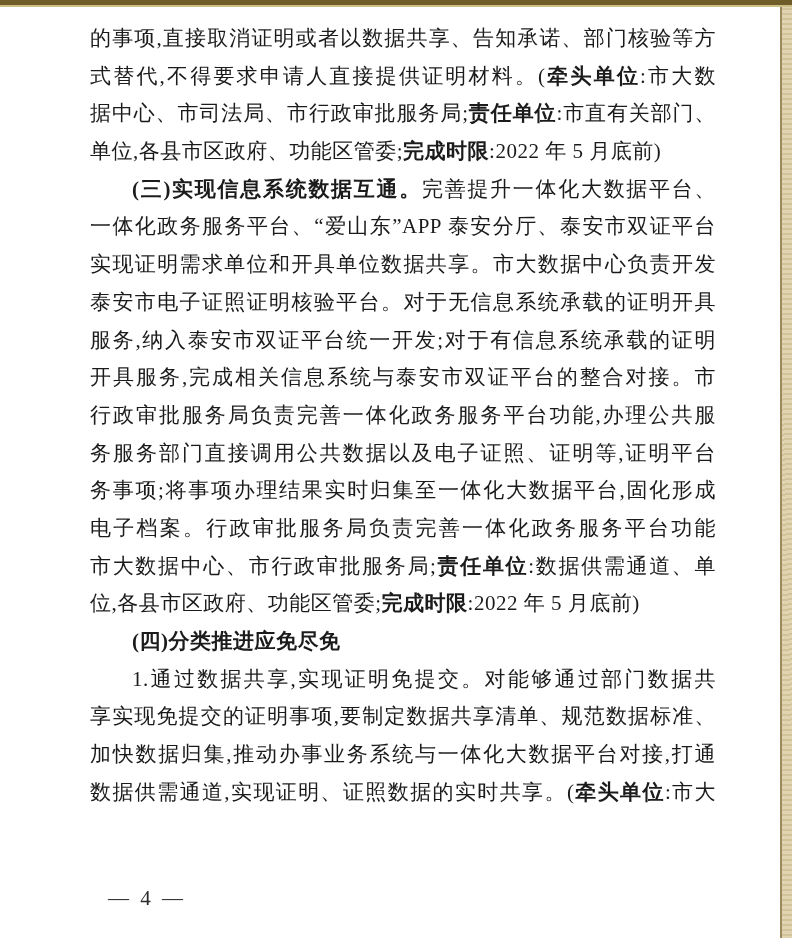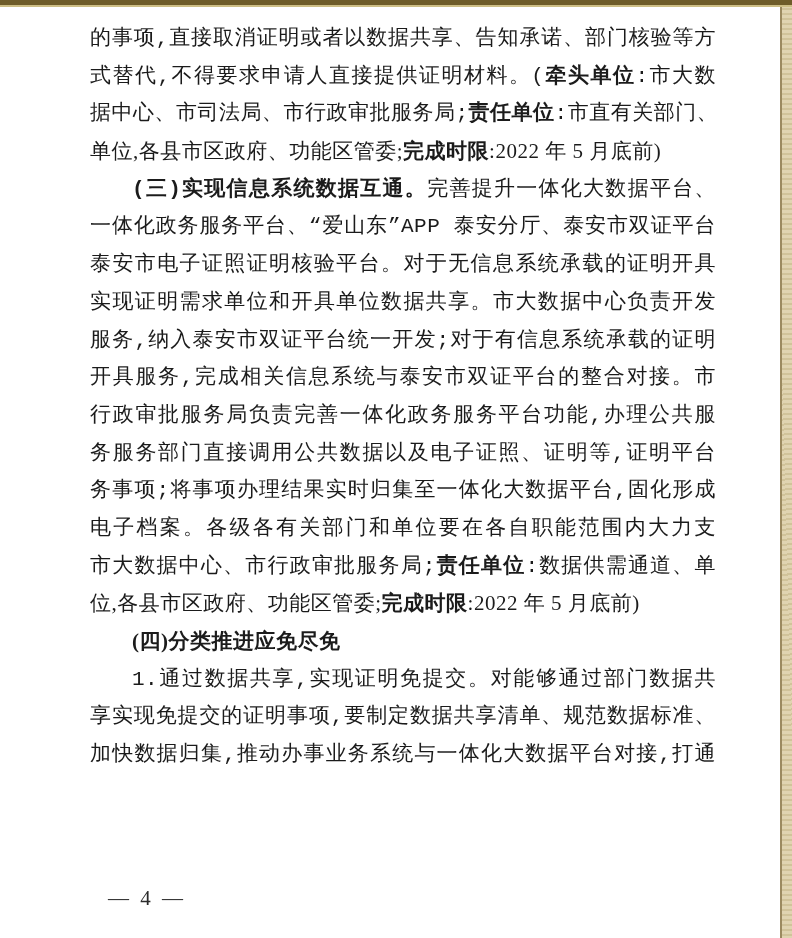--- a/index.html
+++ b/index.html
@@ -55,21 +55,20 @@
     letter-spacing: 0.5px;
   }
   .line {
     white-space: nowrap;
     text-align: justify;
     text-justify: inter-character;
     height: 37.7px;
   }
   .line.fill {
     text-align-last: justify;
-    font-family: Liberation Mono, monospace;
   }
   .line.indent {
     text-indent: 2em;
   }
   .line .b {
     font-weight: 700;
   }
   .pageno {
     position: absolute;
     left: 108px;
@@ -86,29 +85,30 @@
   <div class="band"></div>
   <div class="band-line"></div>
   <div class="strip"></div>
   <div class="text">
       <div class="line fill"><span>的事项,直接取消证明或者以数据共享、告知承诺、部门核验等方</span></div>
       <div class="line fill"><span>式替代,不得要求申请人直接提供证明材料。(</span><span class="b">牵头单位</span><span>:市大数</span></div>
       <div class="line fill"><span>据中心、市司法局、市行政审批服务局;</span><span class="b">责任单位</span><span>:市直有关部门、</span></div>
       <div class="line"><span>单位,各县市区政府、功能区管委;</span><span class="b">完成时限</span><span>:2022 年 5 月底前)</span></div>
       <div class="line indent fill"><span class="b">(三)实现信息系统数据互通。</span><span>完善提升一体化大数据平台、</span></div>
       <div class="line fill"><span>一体化政务服务平台、“爱山东”APP 泰安分厅、泰安市双证平台</span></div>
+      <div class="line fill"><span>实现证明需求单位和开具单位数据共享。市大数据中心负责开发</span></div>
       <div class="line fill"><span>泰安市电子证照证明核验平台。对于无信息系统承载的证明开具</span></div>
-      <div class="line fill"><span>实现证明需求单位和开具单位数据共享。市大数据中心负责开发</span></div>
       <div class="line fill"><span>服务,纳入泰安市双证平台统一开发;对于有信息系统承载的证明</span></div>
       <div class="line fill"><span>开具服务,完成相关信息系统与泰安市双证平台的整合对接。市</span></div>
       <div class="line fill"><span>行政审批服务局负责完善一体化政务服务平台功能,办理公共服</span></div>
       <div class="line fill"><span>务服务部门直接调用公共数据以及电子证照、证明等,证明平台</span></div>
       <div class="line fill"><span>务事项;将事项办理结果实时归集至一体化大数据平台,固化形成</span></div>
-      <div class="line fill"><span>电子档案。各级各有关部门和单位要在各自职能范围内大力支</span></div>
+      <div class="line fill"><span>电子档案。行政审批服务局负责完善一体化政务服务平台功能</span></div>
       <div class="line fill"><span>市大数据中心、市行政审批服务局;</span><span class="b">责任单位</span><span>:数据供需通道、单</span></div>
       <div class="line"><span>位,各县市区政府、功能区管委;</span><span class="b">完成时限</span><span>:2022 年 5 月底前)</span></div>
       <div class="line indent"><span class="b">(四)分类推进应免尽免</span></div>
       <div class="line indent fill"><span>1.通过数据共享,实现证明免提交。对能够通过部门数据共</span></div>
       <div class="line fill"><span>享实现免提交的证明事项,要制定数据共享清单、规范数据标准、</span></div>
       <div class="line fill"><span>加快数据归集,推动办事业务系统与一体化大数据平台对接,打通</span></div>
+      <div class="line fill"><span>数据供需通道,实现证明、证照数据的实时共享。(</span><span class="b">牵头单位</span><span>:市大</span></div>
     </div>
   <div class="pageno">— 4 —</div>
 </div>
 
 </body></html>

